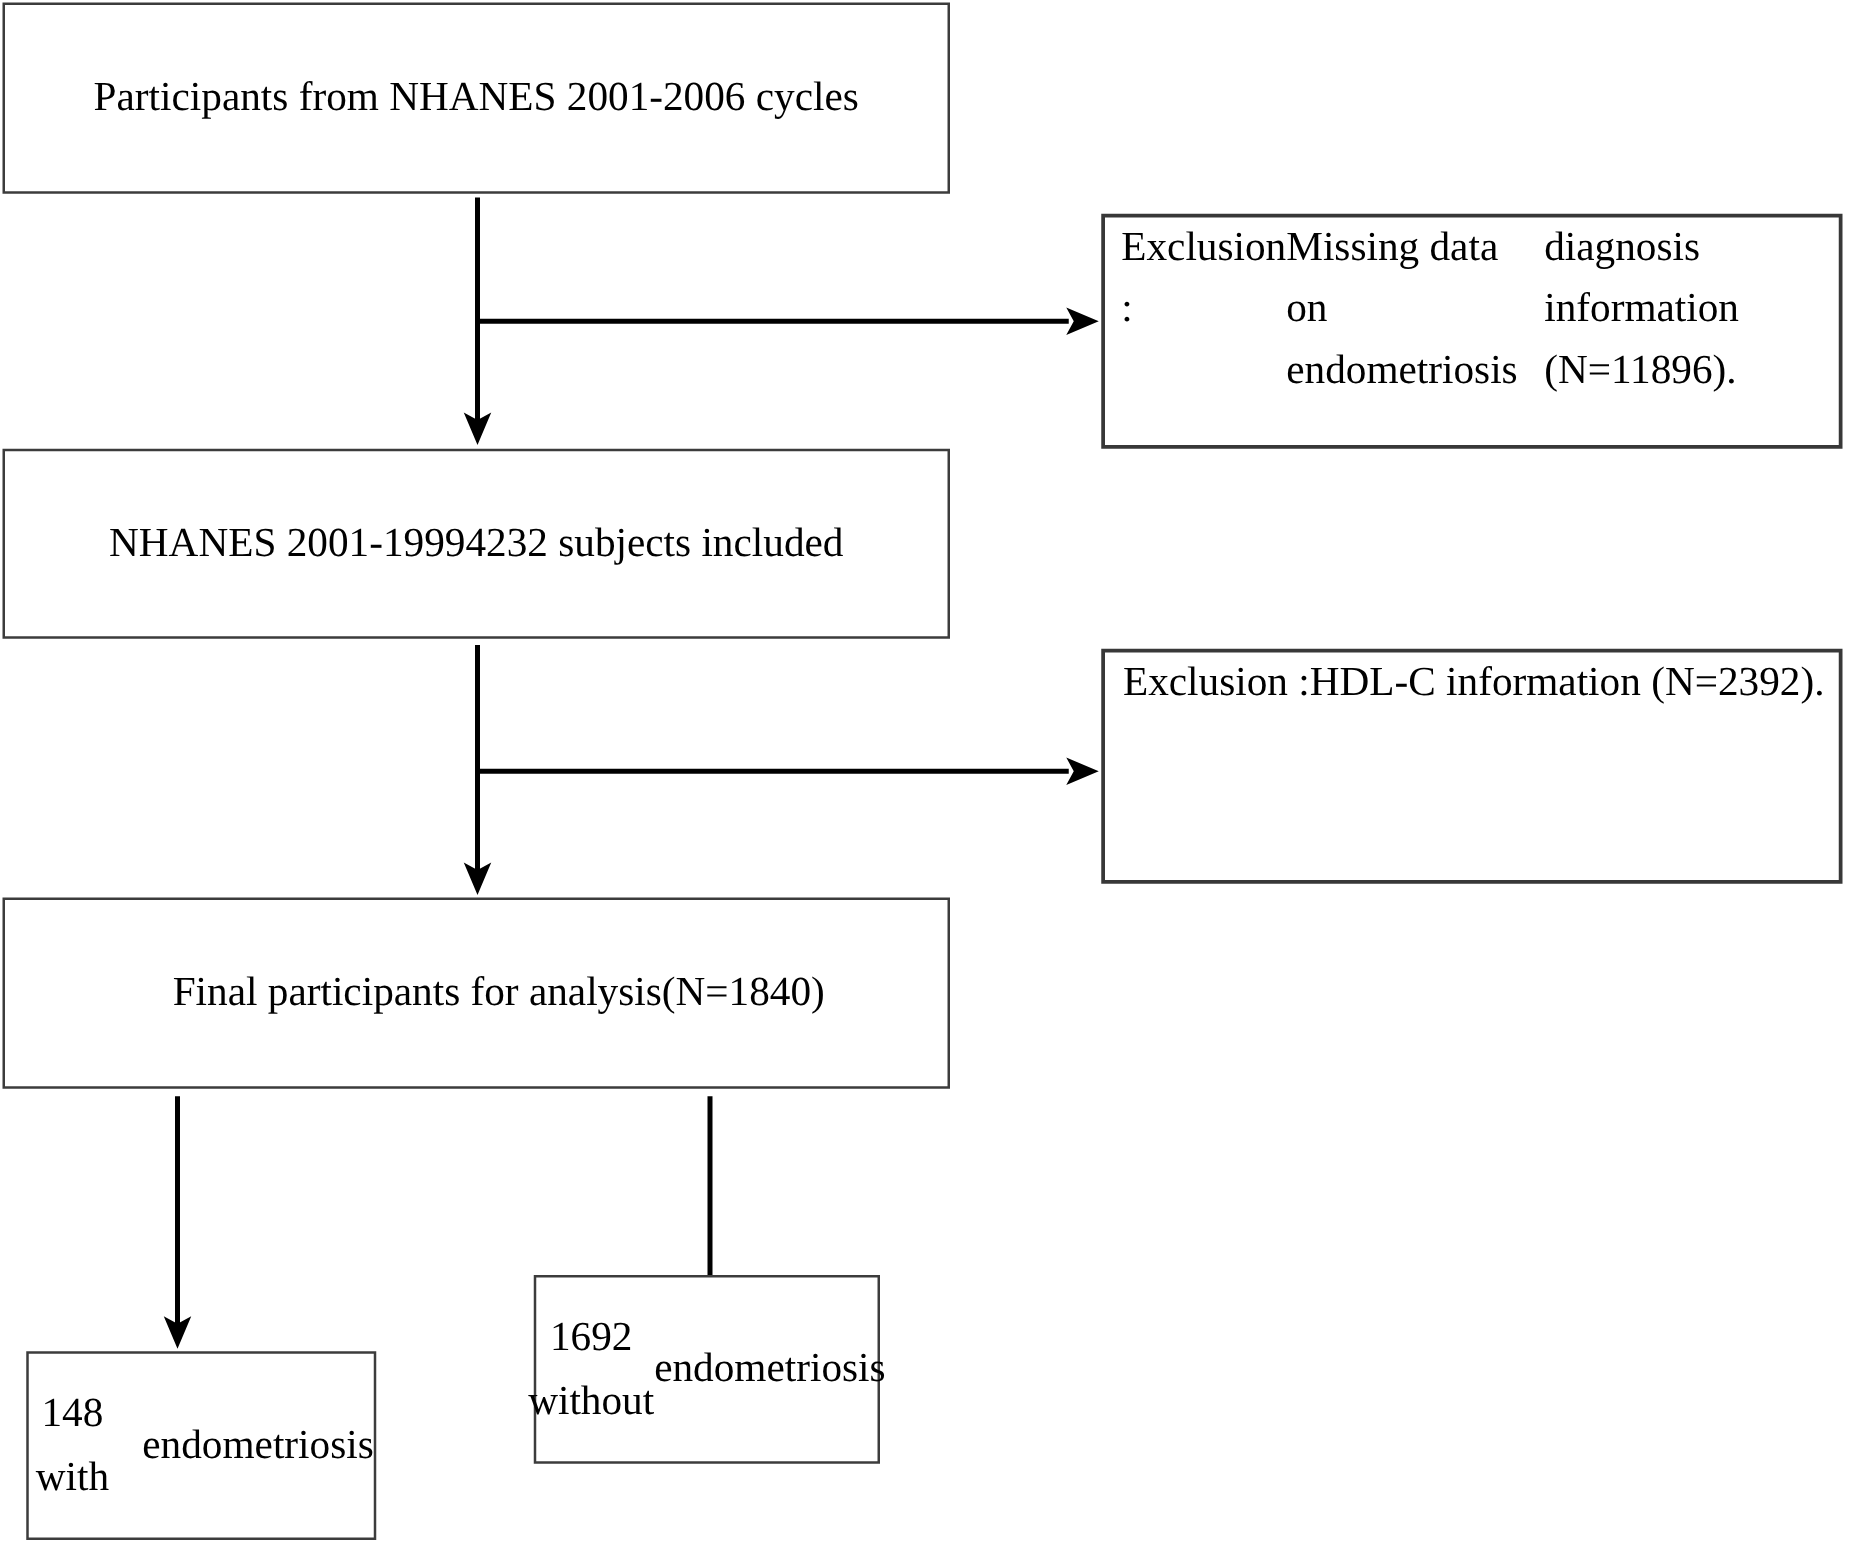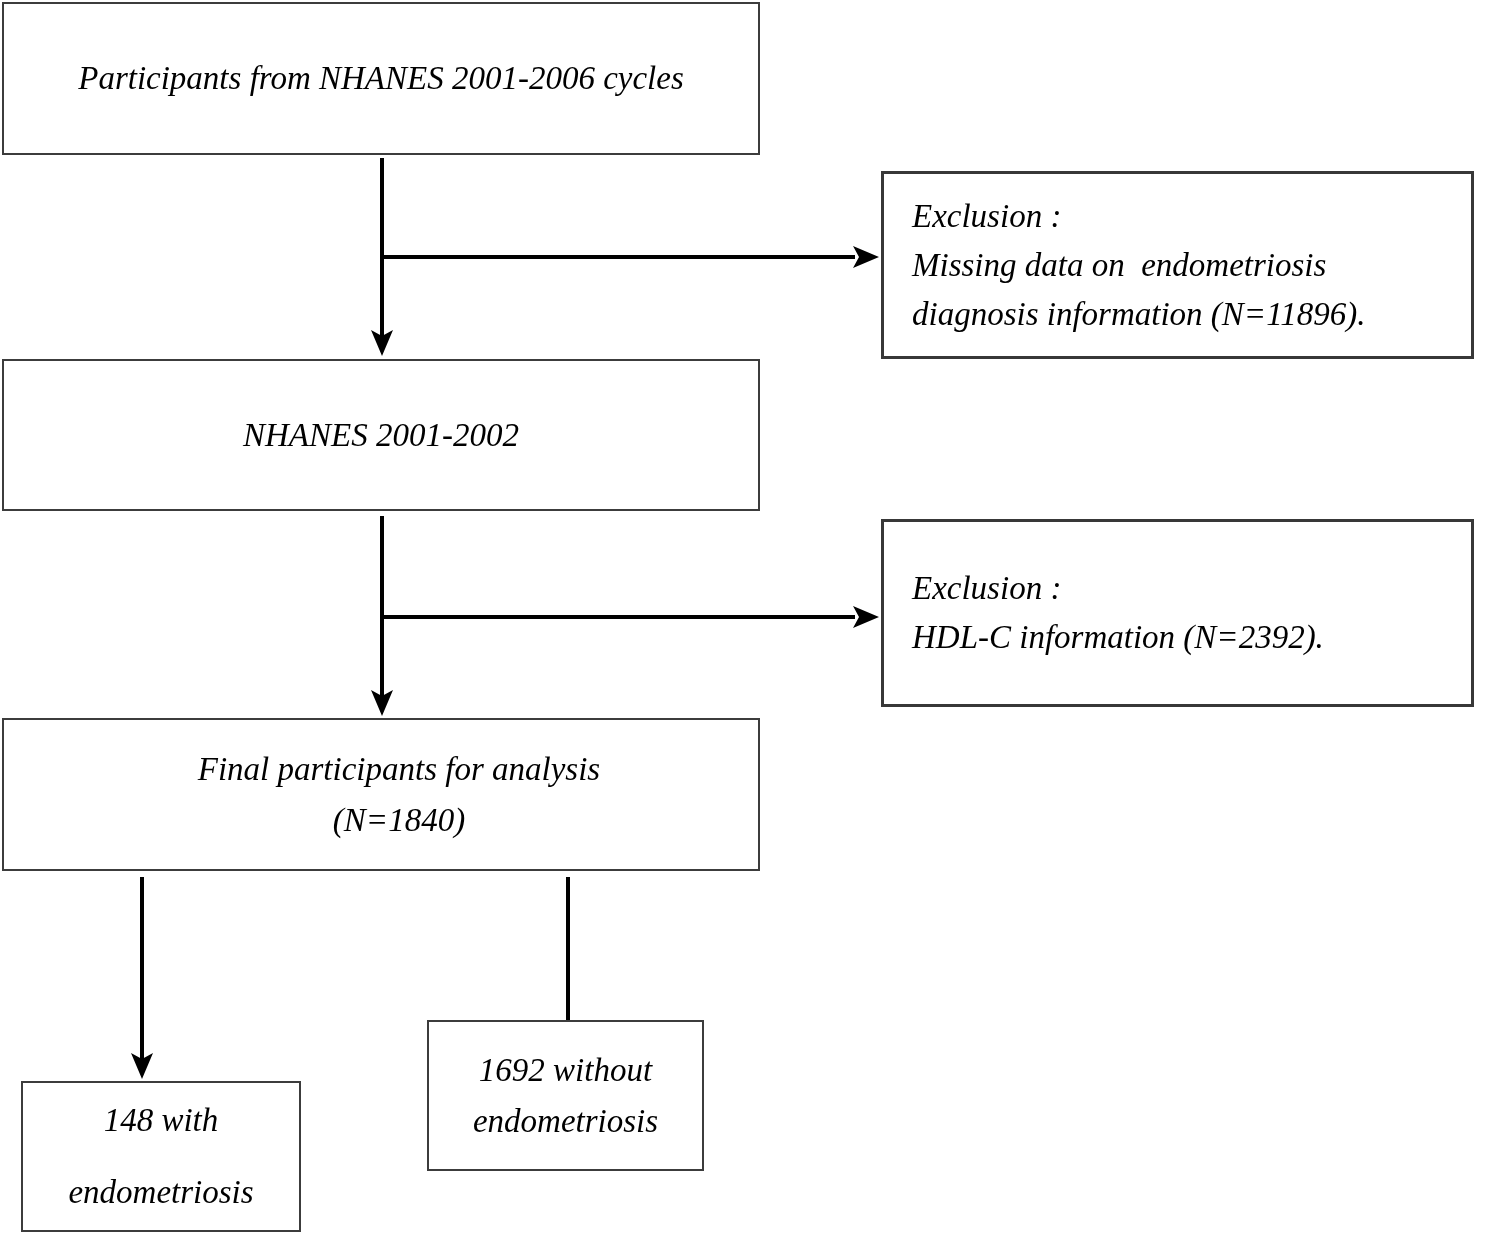--- a/index.html
+++ b/index.html
@@ -21,35 +21,34 @@
     left: 0;
     top: 0;
     width: 1488px;
     height: 1238px;
     pointer-events: none;
   }
   .box {
     position: absolute;
     background: #ffffff;
     display: flex;
-    flex-direction: column;
+    flex-direction: row;
     justify-content: center;
     box-sizing: border-box;
-    font-style: italic;
   }
   .box.main {
     border: 2px solid #3c3c3c;
     align-items: center;
     text-align: center;
   }
   .box.excl {
     border: 3px solid #383838;
     align-items: flex-start;
     text-align: left;
-    padding-left: 28px;
+    padding-left: 13px;
     padding-right: 10px;
   }
   .line {
     font-size: 33px;
     line-height: 51px;
     white-space: pre-wrap;
   }
   .excl .line {
     line-height: 49px;
   }
@@ -92,21 +91,22 @@
     <div class="line">Participants from NHANES 2001-2006 cycles</div>
   </div>
 
   <div id="box-excl1" class="box excl">
     <div class="line">Exclusion :</div>
     <div class="line">Missing data on  endometriosis</div>
     <div class="line">diagnosis information (N=11896).</div>
   </div>
 
   <div id="box-nhanes" class="box main">
-    <div class="line">NHANES 2001-2002</div>
+    <div class="line">NHANES 2001-1999</div>
+    <div class="line">4232 subjects included</div>
   </div>
 
   <div id="box-excl2" class="box excl">
     <div class="line">Exclusion :</div>
     <div class="line">HDL-C information (N=2392).</div>
   </div>
 
   <div id="box-final" class="box main">
     <div class="line">Final participants for analysis</div>
     <div class="line">(N=1840)</div>

